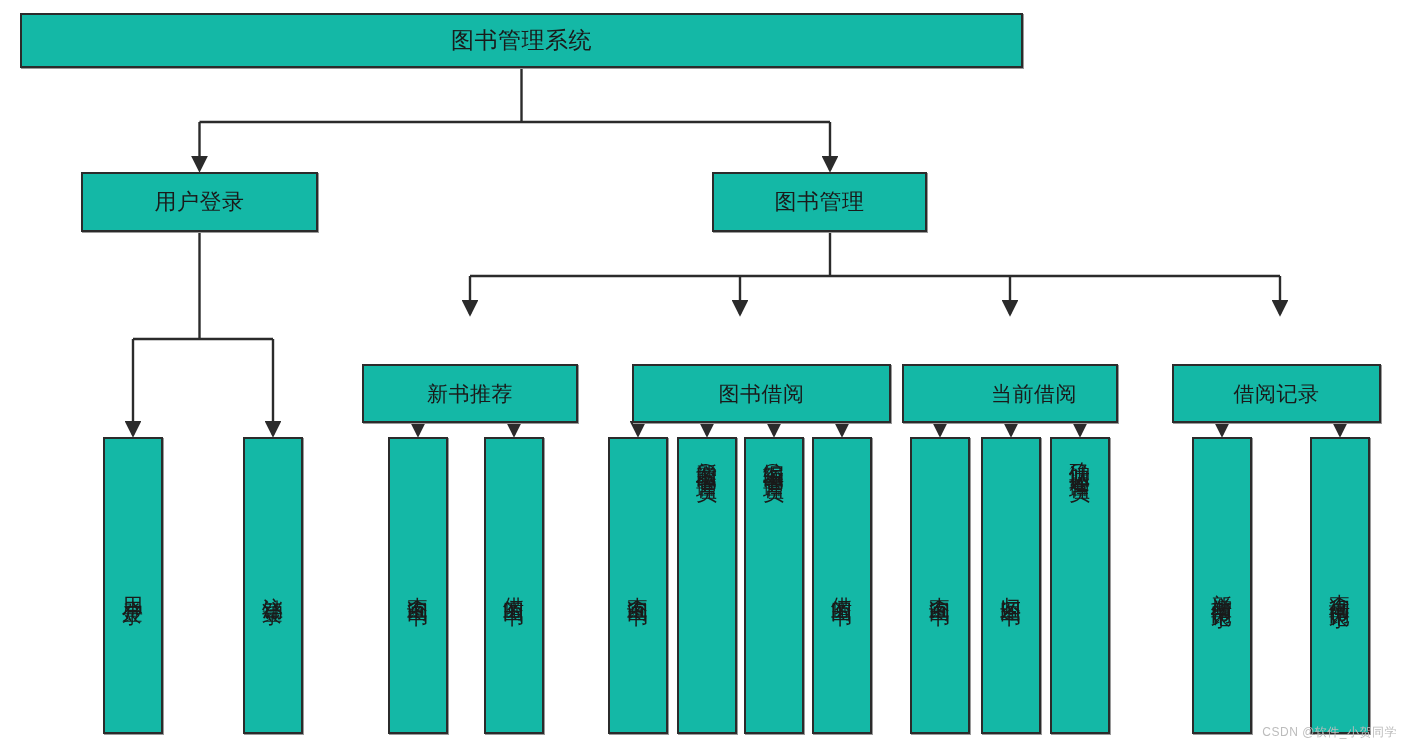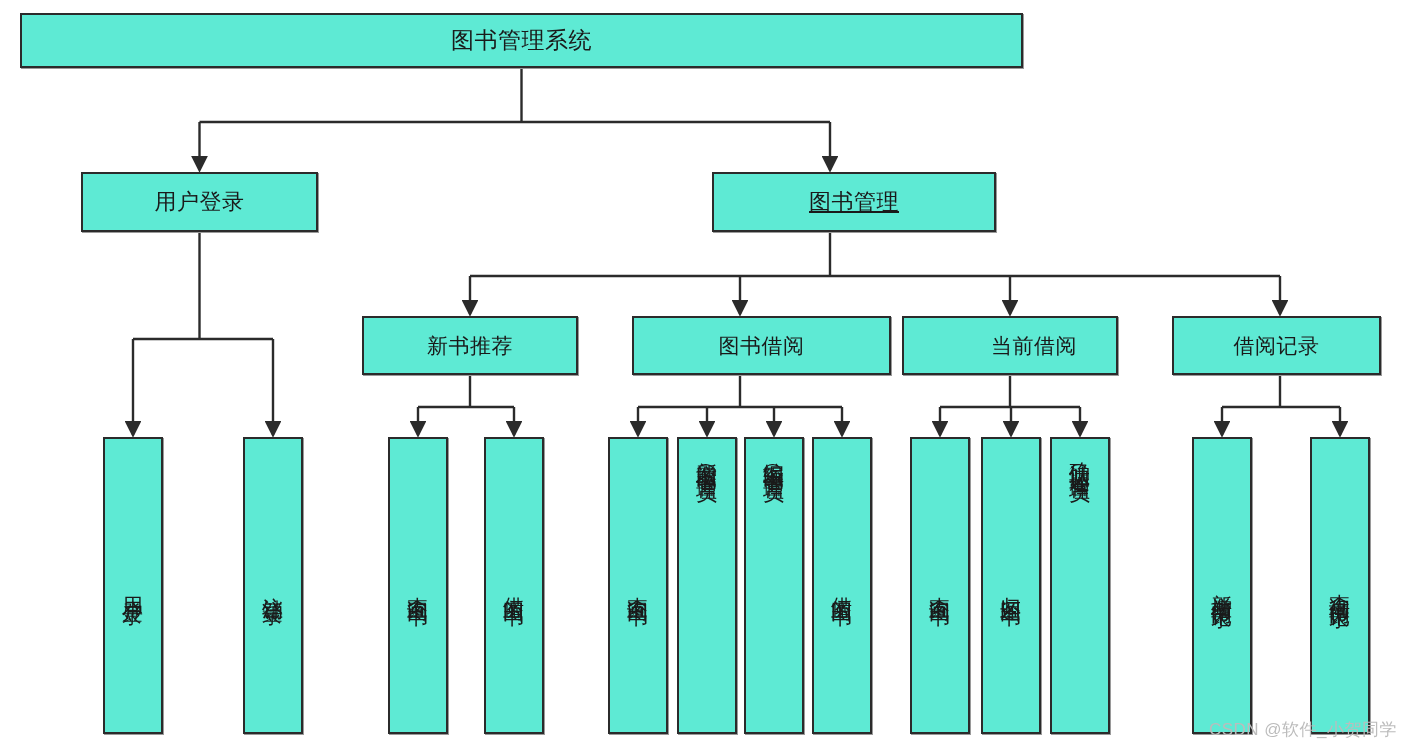--- a/index.html
+++ b/index.html
@@ -23,35 +23,36 @@
     left: 0;
     top: 0;
     width: 1405px;
     height: 747px;
     pointer-events: none;
   }
   .node {
     position: absolute;
     box-sizing: border-box;
     border: 2px solid #2b2b2b;
-    background: #5eead4;
+    background: #14b8a6;
     display: flex;
     align-items: center;
     justify-content: center;
     color: #1a1a1a;
     box-shadow: 1px 1px 0 #9a9a9a;
   }
   .node.level-0 {
     font-size: 23px;
   }
   .node.level-1 {
     font-size: 22px;
   }
   .node.level-2 {
     font-size: 21px;
+    margin-top: 48px;
   }
   .node.leaf {
     font-size: 21px;
   }
   .node .label {
     line-height: 1.12;
     letter-spacing: 0.5px;
     white-space: nowrap;
   }
   .node.leaf .label {
@@ -66,21 +67,21 @@
     padding-top: 6px;
   }
   .node.leaf.short {
     align-items: center;
     padding-top: 0;
   }
   #watermark {
     position: absolute;
     right: 8px;
     bottom: 6px;
-    font-size: 17px;
+    font-size: 12px;
     color: #bcbcbc;
     white-space: nowrap;
     letter-spacing: 0.5px;
   }
 </style>
 </head>
 <body>
 
 <div id="canvas">
   <svg id="edges" viewBox="0 0 1405 747" xmlns="http://www.w3.org/2000/svg">
@@ -126,21 +127,21 @@
       </g>
   </svg>
 
   <div id="nodes">
       <div class="node level-0" style="left: 20px; top: 13px; width: 1003px; height: 55px;">
         <span class="label">图书管理系统</span>
       </div>
       <div class="node level-1" style="left: 81px; top: 172px; width: 237px; height: 60px;">
         <span class="label">用户登录</span>
       </div>
-      <div class="node level-1" style="left: 712px; top: 172px; width: 284px; height: 60px; text-decoration: underline;">
+      <div class="node level-1" style="left: 712px; top: 172px; width: 215px; height: 60px;">
         <span class="label">图书管理</span>
       </div>
       <div class="node level-2" style="left: 362px; top: 316px; width: 216px; height: 59px;">
         <span class="label">新书推荐</span>
       </div>
       <div class="node level-2" style="left: 632px; top: 316px; width: 259px; height: 59px;">
         <span class="label">图书借阅</span>
       </div>
       <div class="node level-2" style="left: 902px; top: 316px; width: 216px; height: 59px; padding-left: 48px;">
         <span class="label">当前借阅</span>

